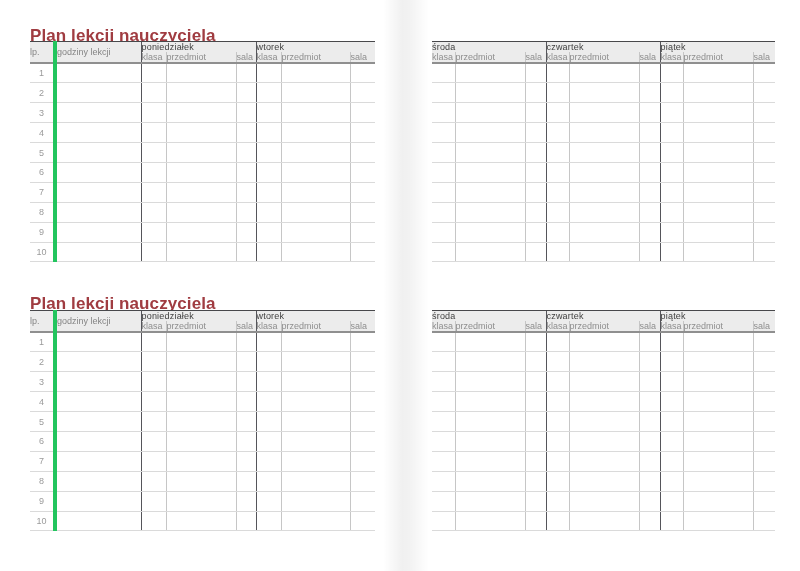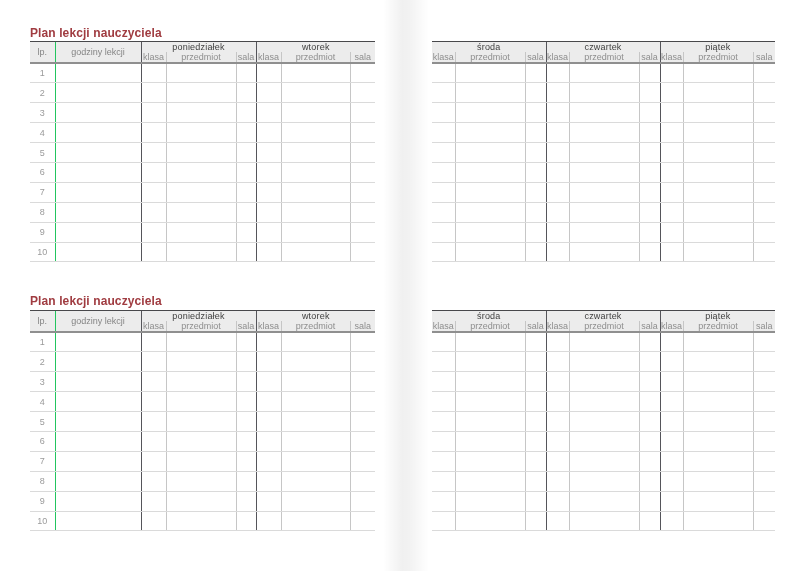--- a/index.html
+++ b/index.html
@@ -8,57 +8,57 @@
     background:#ffffff;
     font-family:"Liberation Sans", sans-serif;
   }
   .gutter{
     position:absolute;top:0;left:383px;width:46px;height:571px;
     background:linear-gradient(to right, rgba(0,0,0,0) 0%, rgba(0,0,0,0.06) 42%, rgba(0,0,0,0.05) 58%, rgba(0,0,0,0) 100%);
     pointer-events:none;
   }
   .title{
     position:absolute;left:30px;
-    color:#a03c41;font-size:12px;font-weight:700;letter-spacing:0.1px;
+    color:#a03c41;font-size:17px;font-weight:700;letter-spacing:0.1px;
     line-height:18px;white-space:nowrap;text-align:right;
   }
   #title-top{top:16px;}
   #title-bottom{top:284px;}
 
   table.plan{
     position:absolute;border-collapse:collapse;table-layout:fixed;
   }
   #t-left-top   {left:30px;  top:41px;  width:345px;}
   #t-right-top  {left:432px; top:41px;  width:343px;}
   #t-left-bot   {left:30px;  top:310px; width:345px;}
   #t-right-bot  {left:432px; top:310px; width:343px;}
 
   table.plan th, table.plan td{padding:0;margin:0;overflow:hidden;white-space:nowrap;}
 
   table.plan thead th{
     background:#ececec;height:10px;line-height:10px;
-    font-size:9px;text-align:center;vertical-align:middle;
+    font-size:9px;text-align:left;vertical-align:middle;
   }
   table.plan tr.r1 th{border-top:1.5px solid #48484b;}
   table.plan tr.r1 th.day{font-weight:400;color:#414141;letter-spacing:0.2px;}
   table.plan th.meta{
     font-weight:400;color:#858585;
     border-top:1.5px solid #48484b;border-bottom:2px solid #8f8f8f;
   }
   table.plan tr.r2 th{
     font-weight:400;color:#8e8e8e;border-bottom:2px solid #8f8f8f;
   }
   table.plan tbody tr{height:19.9px;}
   table.plan tbody td{border-bottom:1px solid #dadada;}
   table.plan td.num{
     font-size:9px;color:#9a9a9a;text-align:center;vertical-align:middle;
   }
   .kd{border-left:1px solid #55555a;}   
   .lt{border-left:1px solid #c6c6c6;}   
-  .md{border-left:1px solid #22c55e;}   
+  .md{border-left:4px solid #22c55e;}   
 </style>
 </head>
 <body>
 
 <div class="gutter"></div>
 
 <h1 id="title-top" class="title">Plan lekcji nauczyciela</h1>
 <h1 id="title-bottom" class="title">Plan lekcji nauczyciela</h1>
 
 <table class="plan" id="t-left-top">

